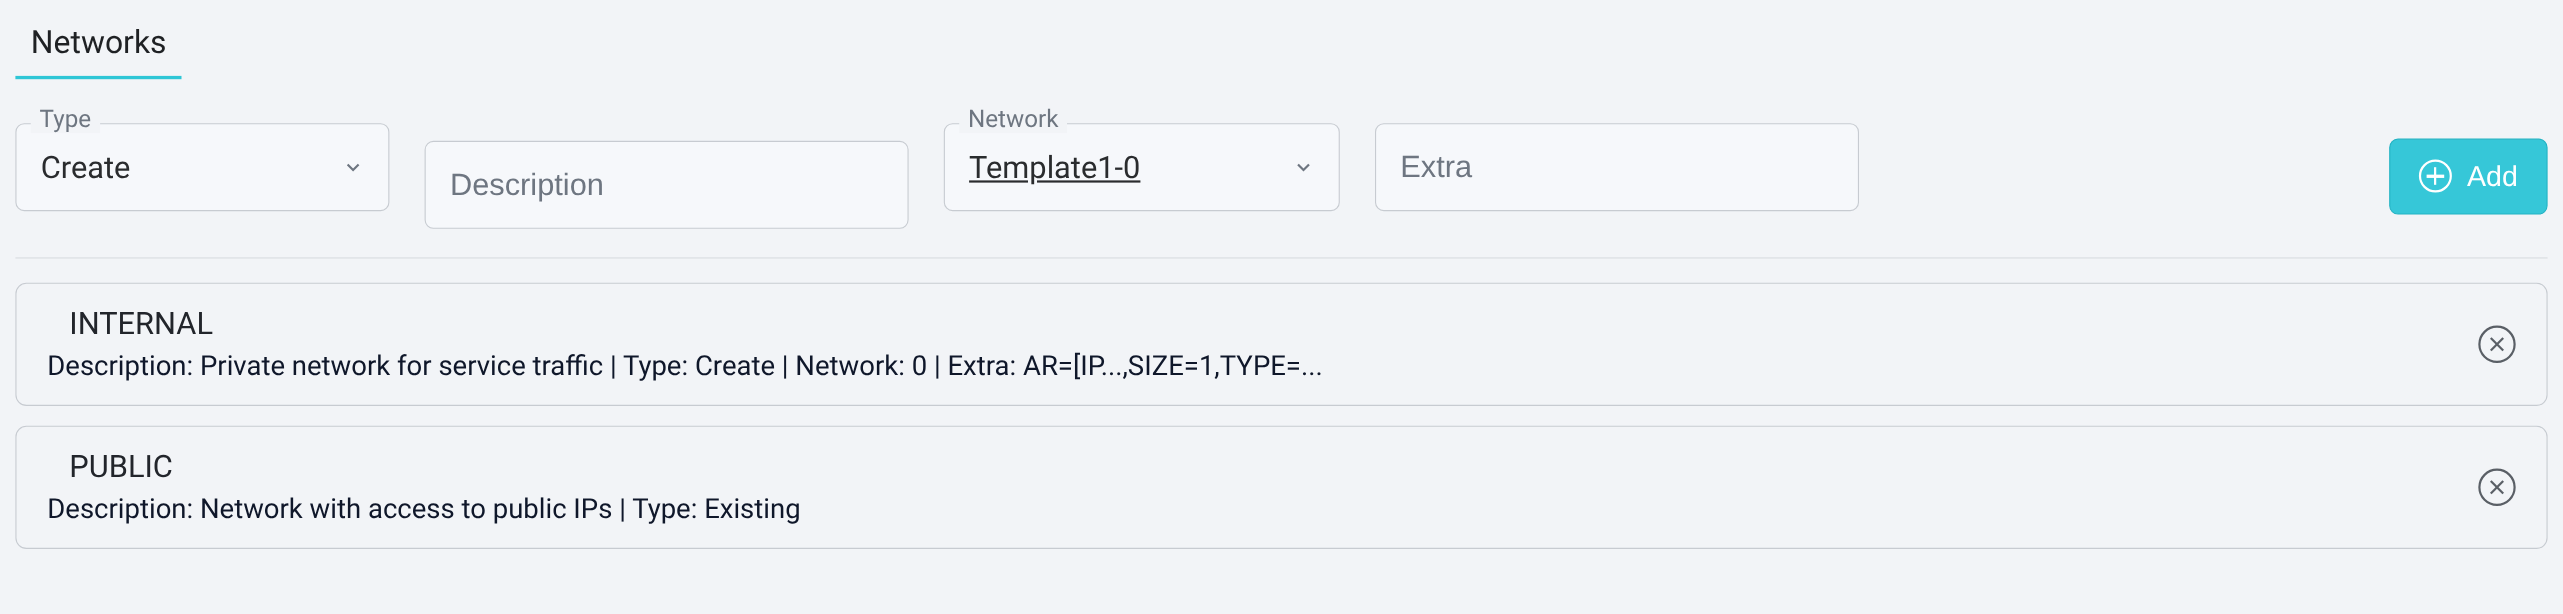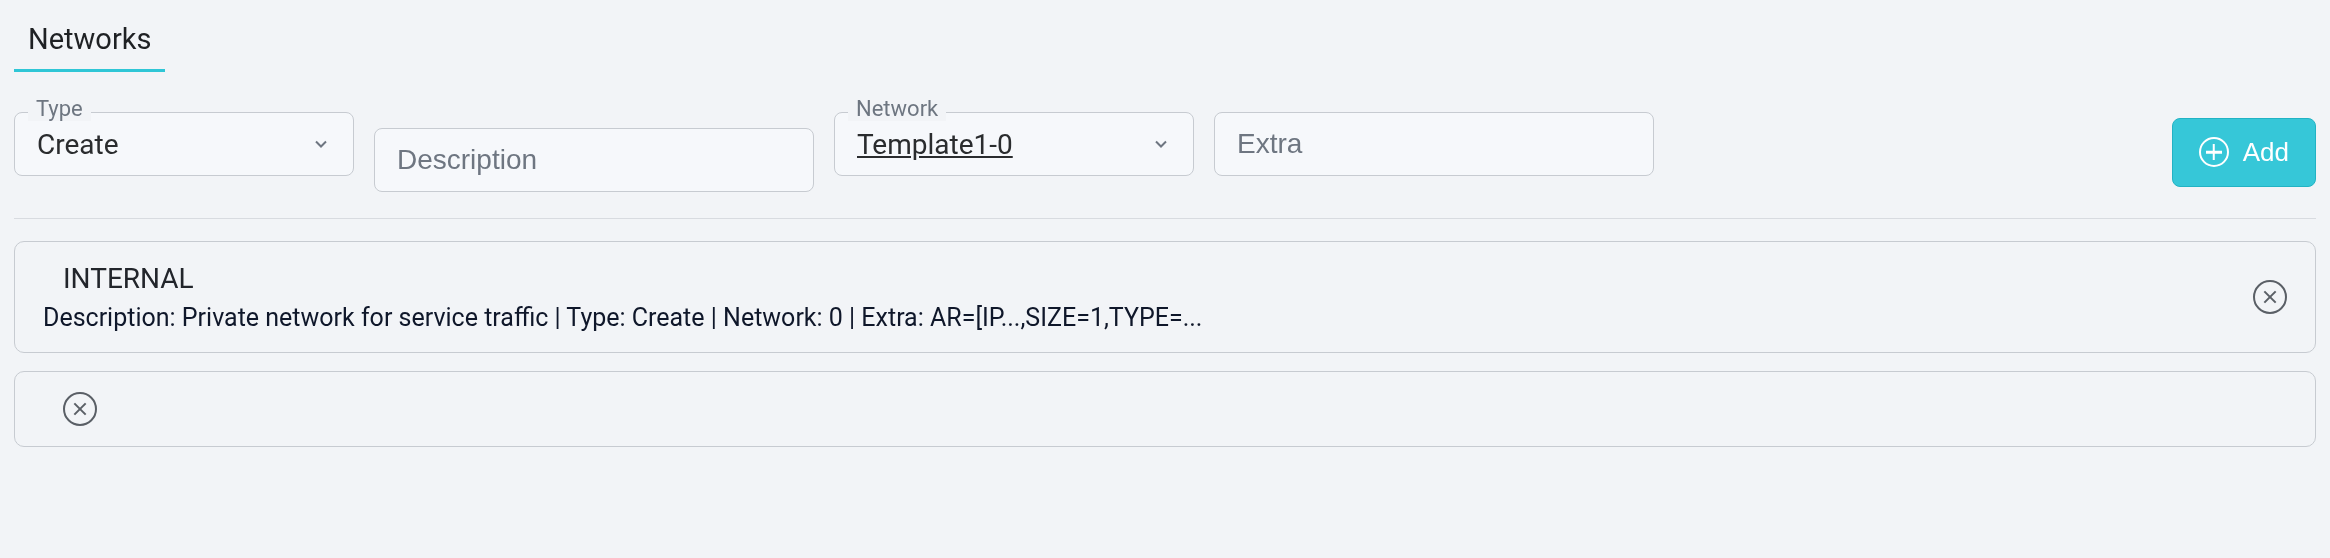--- a/index.html
+++ b/index.html
@@ -32,30 +32,30 @@
     position: absolute;
     left: 0; right: 0; bottom: -2px;
     height: 3px;
     background: #2fc6d6;
   }
 
   
   .form-row {
     display: flex;
     align-items: stretch;
-    gap: 20px;
+    gap: 32px;
     margin-top: 42px;
     padding-bottom: 26px;
     border-bottom: 1px solid #d8dbe0;
   }
   .field {
     position: relative;
   }
   .field input.txt, .field .select {
-    height: 64px;
+    height: 80px;
     border: 1px solid #c7cbd1;
     border-radius: 8px;
     background: #f6f8fb;
     padding: 0 22px;
     font-size: 28px;
     color: #30333a;
     outline: none;
     width: 100%;
   }
   .field input.txt::placeholder {
@@ -235,18 +235,22 @@
       <div class="item-text">
         <div class="title">INTERNAL</div>
         <div class="desc">Description: Private network for service traffic | Type: Create | Network: 0 | Extra: AR=[IP...,SIZE=1,TYPE=...</div>
       </div>
       <div class="remove" title="Remove">
         <span style="display:contents"></span>
       </div>
     </div>
 
     <div class="item">
+      <div class="item-text">
+        <div class="title">PUBLIC</div>
+        <div class="desc">Description: Network with access to public IPs | Type: Existing</div>
+      </div>
       <div class="remove" title="Remove">
         <span style="display:contents"></span>
       </div>
     </div>
   </div>
 </div>
 
 </body></html>

